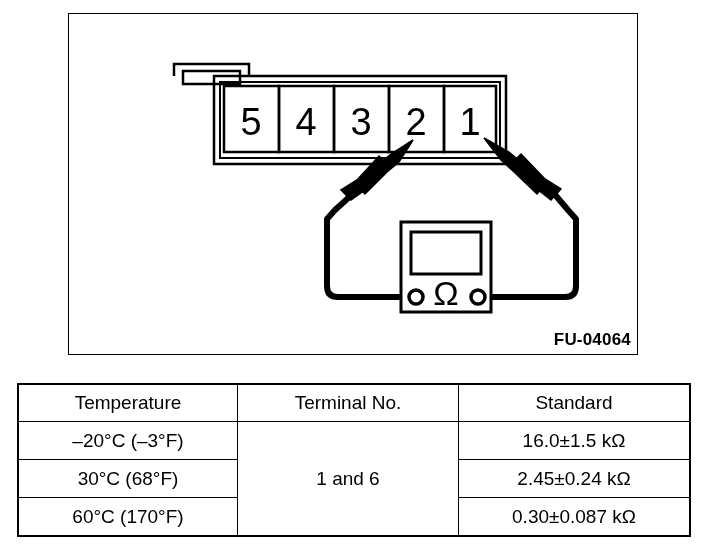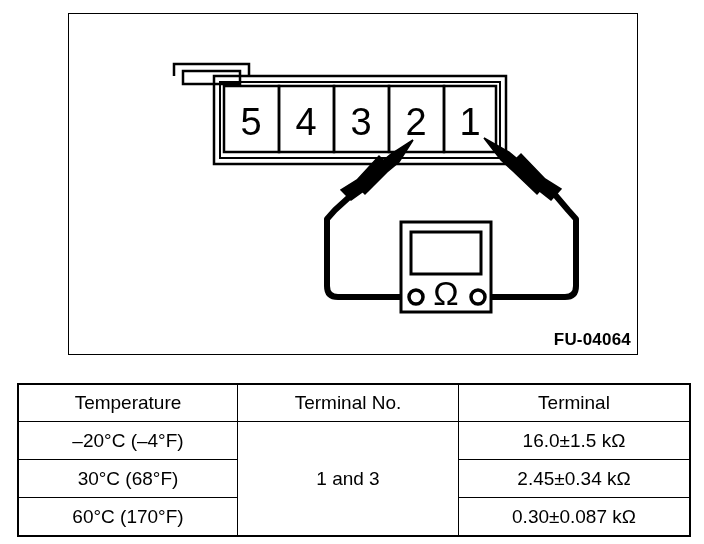--- a/index.html
+++ b/index.html
@@ -142,31 +142,31 @@
   </svg>
 
   <div id="figure-id">FU-04064</div>
 </div>
 
 <table id="spec-table">
   <thead>
     <tr>
       <th class="col-temp">Temperature</th>
       <th class="col-term">Terminal No.</th>
-      <th class="col-std">Terminal</th>
+      <th class="col-std">Standard</th>
     </tr>
   </thead>
   <tbody>
     <tr>
-      <td>–20°C (–4°F)</td>
-      <td rowspan="3">1 and 3</td>
+      <td>–20°C (–3°F)</td>
+      <td rowspan="3">1 and 6</td>
       <td>16.0±1.5 kΩ</td>
     </tr>
     <tr>
       <td>30°C (68°F)</td>
-      <td>2.45±0.34 kΩ</td>
+      <td>2.45±0.24 kΩ</td>
     </tr>
     <tr>
       <td>60°C (170°F)</td>
       <td>0.30±0.087 kΩ</td>
     </tr>
   </tbody>
 </table>
 
 </body></html>

